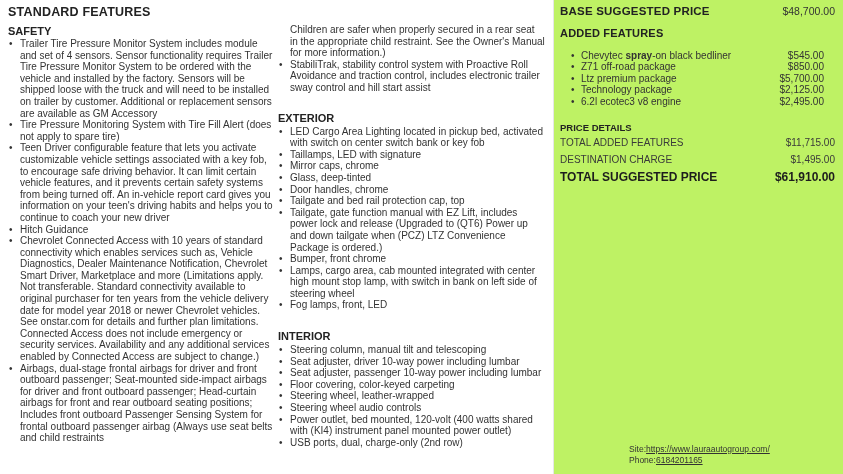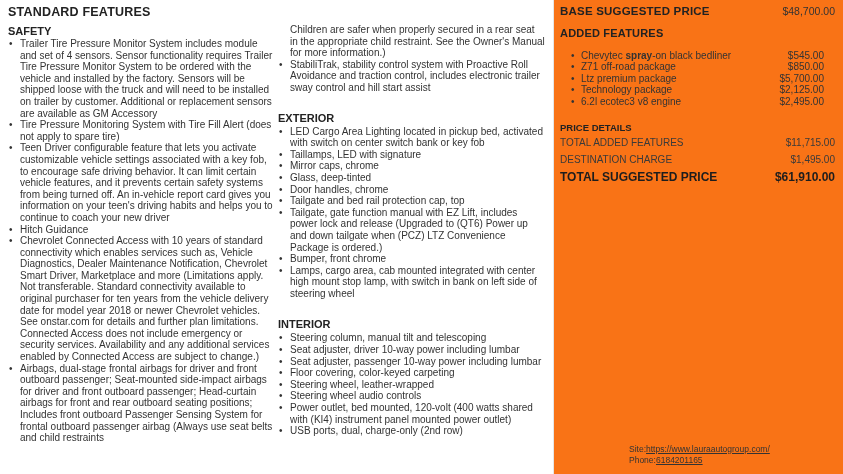--- a/index.html
+++ b/index.html
@@ -18,21 +18,21 @@
   .h-sub.spaced-ext{margin-top:19px;margin-bottom:2px;}
   .h-sub.spaced-int{margin-top:20px;margin-bottom:2px;}
 
   .feature-list{margin:0;padding:0;list-style:none;font-size:10px;line-height:11.6px;}
   .feature-list li{position:relative;padding-left:12px;}
   .feature-list li::before{content:"\2022";position:absolute;left:1px;top:0;}
   .continuation{margin:0;padding-left:12px;font-size:10px;line-height:11.6px;}
 
   .price-panel{
     position:absolute;left:553px;top:0;width:290px;height:474px;
-    box-sizing:border-box;background:#f97316;border-left:1px solid #e6e6e6;
+    box-sizing:border-box;background:#bef264;border-left:1px solid #e6e6e6;
     padding:5px 8px 0 6px;
   }
   .price-row{display:flex;justify-content:space-between;align-items:baseline;}
   .price-row.base .lbl{font-size:11.5px;font-weight:bold;color:#222222;letter-spacing:.2px;}
   .price-row.base .val{font-size:10.5px;color:#333333;}
   .h-added{font-size:11px;font-weight:bold;color:#222222;letter-spacing:.2px;margin-top:10px;margin-bottom:4px;}
   .added-list{margin:11px;padding:0;list-style:none;font-size:10px;line-height:11.4px;}
   .added-list li{position:relative;padding-left:10px;display:flex;justify-content:space-between;}
   .added-list li::before{content:"\2022";position:absolute;left:0;top:0;}
   .added-list .f-price{margin-left:8px;white-space:nowrap;}
@@ -67,20 +67,21 @@
   <ul class="feature-list" id="exterior-list">
       <li>LED Cargo Area Lighting located in pickup bed, activated with switch on center switch bank or key fob</li>
       <li>Taillamps, LED with signature</li>
       <li>Mirror caps, chrome</li>
       <li>Glass, deep-tinted</li>
       <li>Door handles, chrome</li>
       <li>Tailgate and bed rail protection cap, top</li>
       <li>Tailgate, gate function manual with EZ Lift, includes power lock and release (Upgraded to (QT6) Power up and down tailgate when (PCZ) LTZ Convenience Package is ordered.)</li>
       <li>Bumper, front chrome</li>
       <li>Lamps, cargo area, cab mounted integrated with center high mount stop lamp, with switch in bank on left side of steering wheel</li>
+      <li>Fog lamps, front, LED</li>
     </ul>
   <div class="h-sub spaced-int">INTERIOR</div>
   <ul class="feature-list" id="interior-list">
       <li>Steering column, manual tilt and telescoping</li>
       <li>Seat adjuster, driver 10-way power including lumbar</li>
       <li>Seat adjuster, passenger 10-way power including lumbar</li>
       <li>Floor covering, color-keyed carpeting</li>
       <li>Steering wheel, leather-wrapped</li>
       <li>Steering wheel audio controls</li>
       <li>Power outlet, bed mounted, 120-volt (400 watts shared with (KI4) instrument panel mounted power outlet)</li>

